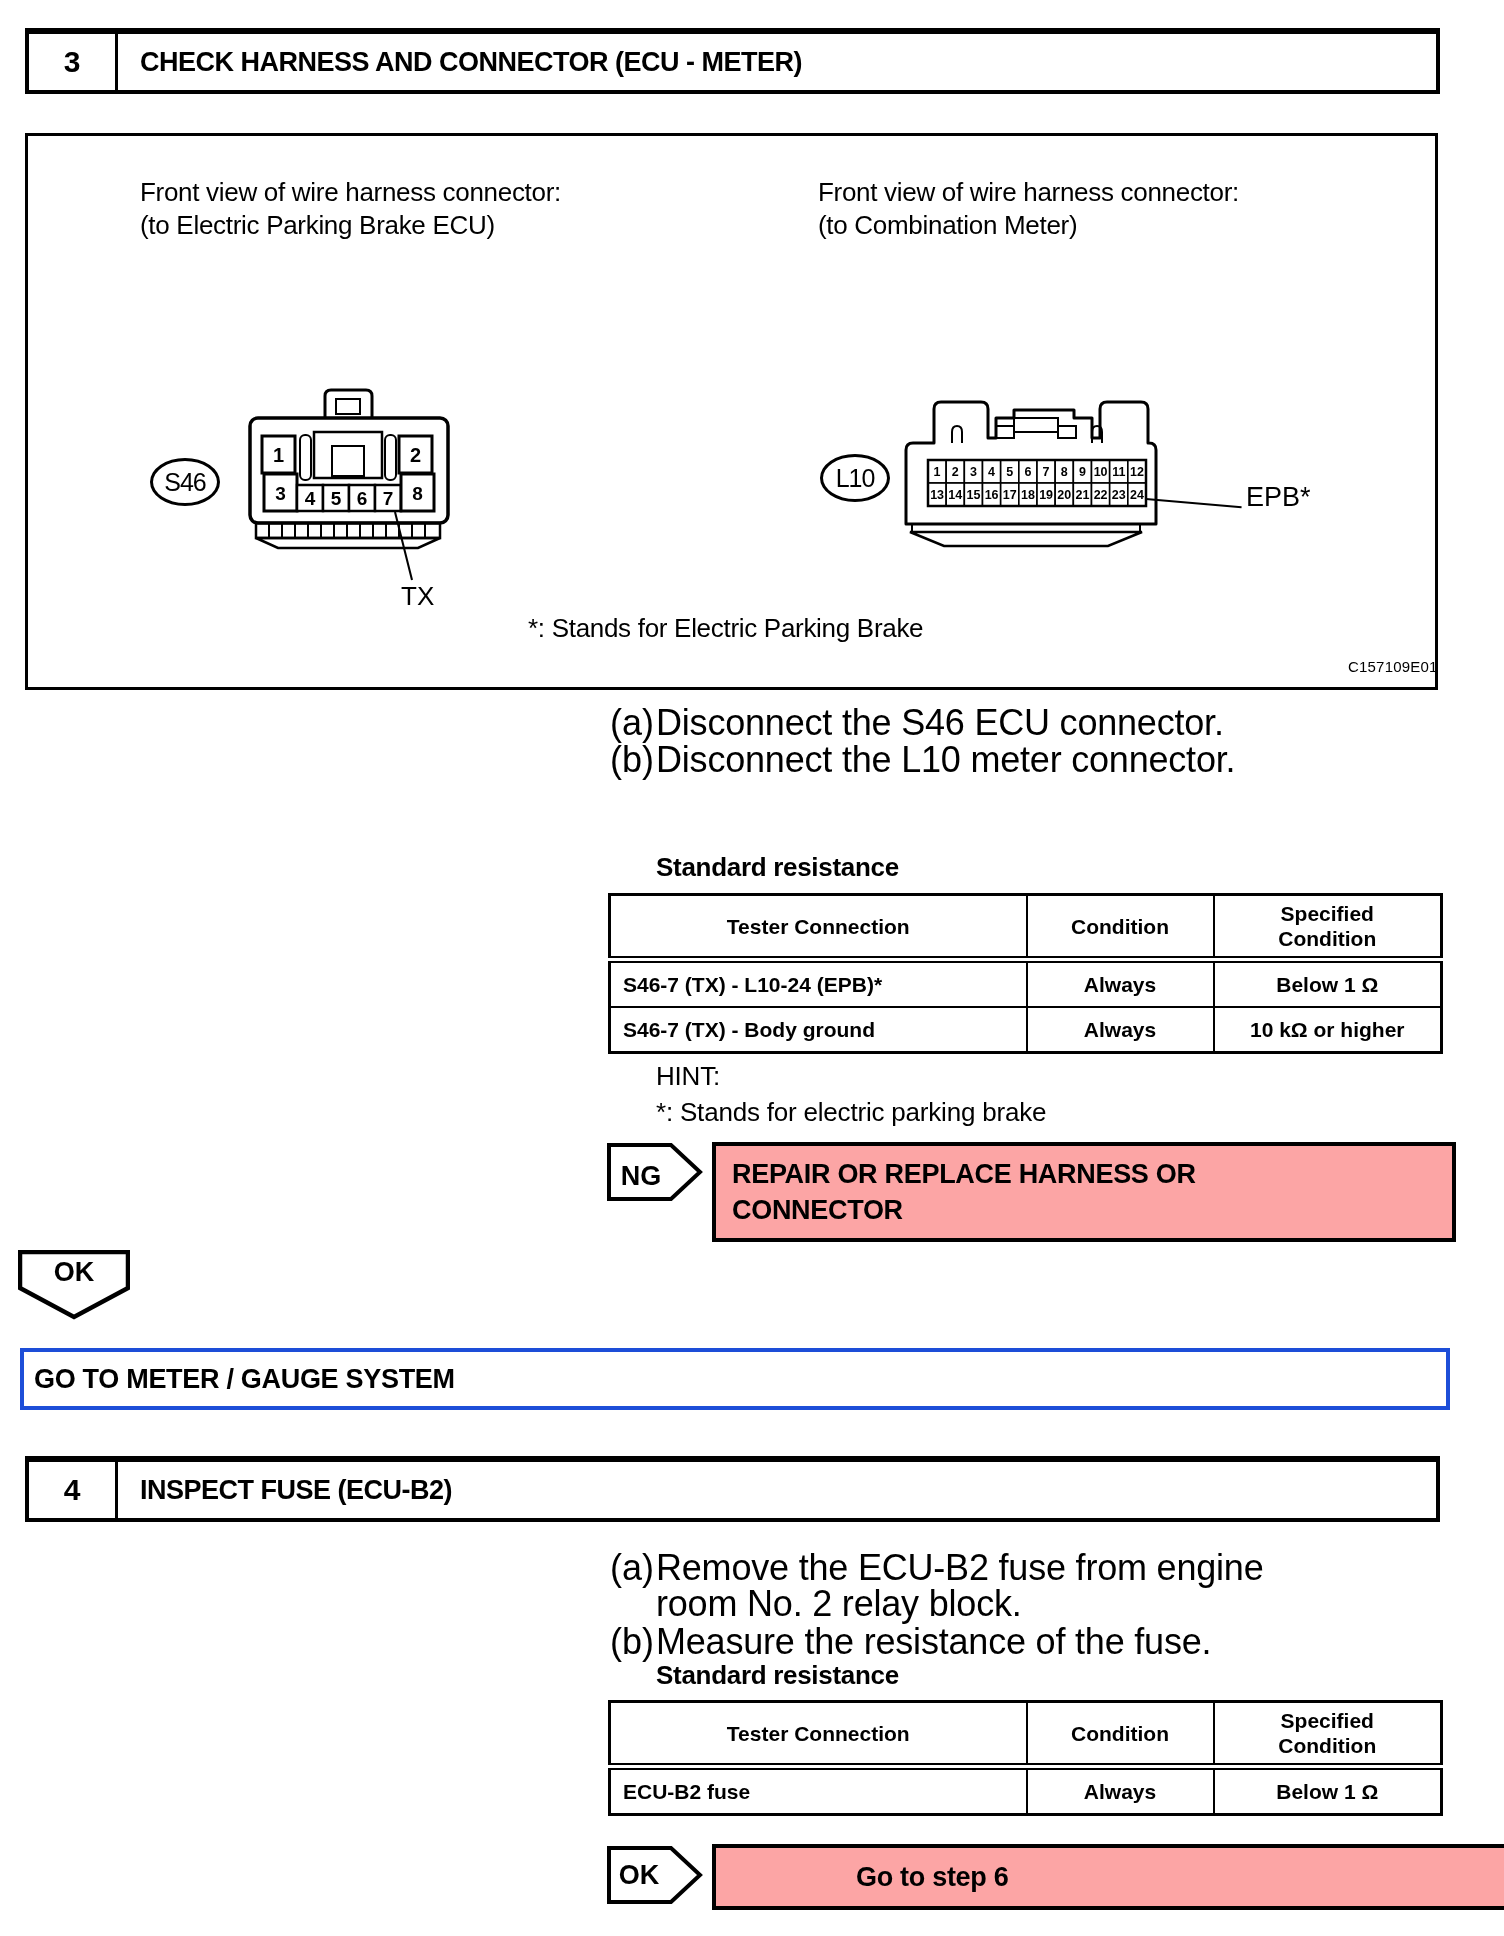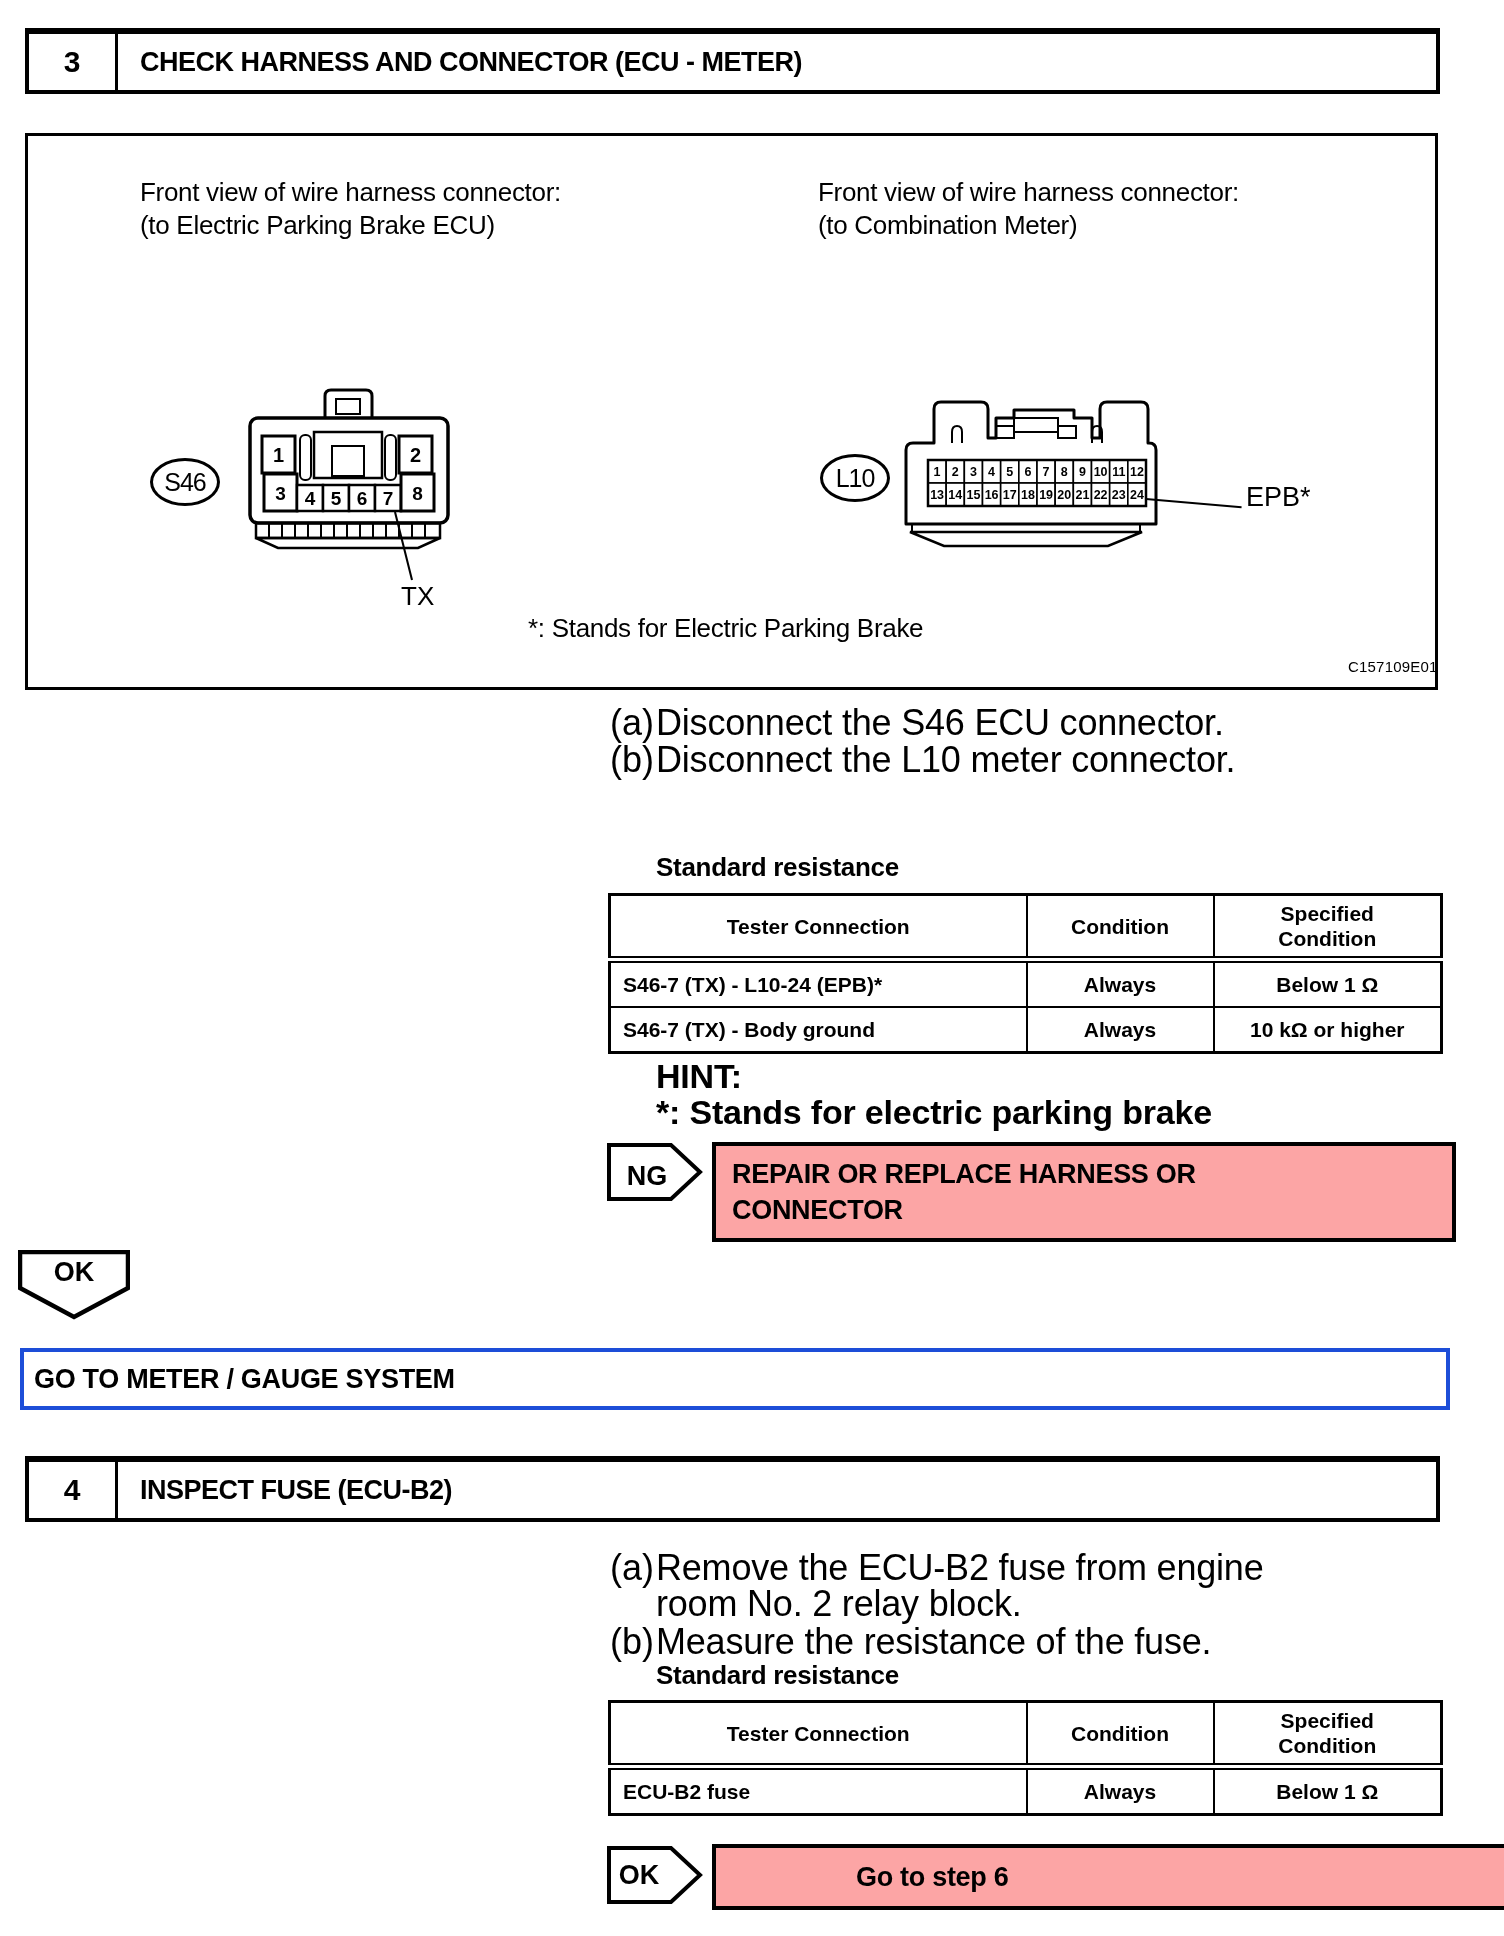--- a/index.html
+++ b/index.html
@@ -34,21 +34,21 @@
   
   table.spec{position:absolute;border-collapse:collapse;table-layout:fixed;background:#fff;
              font-size:21px;font-weight:bold;border:3px solid #000;}
   table.spec th{border:2px solid #000;border-bottom:7px double #000;text-align:center;
                 vertical-align:middle;height:58px;line-height:25px;font-size:21px;}
   table.spec th:nth-child(3){padding:0 44px;}
   table.spec td{border:2px solid #000;height:41px;text-align:center;vertical-align:middle;}
   table.spec td:first-child{text-align:left;padding-left:12px;}
 
   
-  .hint{position:absolute;font-size:34px;line-height:36px;letter-spacing:-0.2px;font-weight:bold;}
+  .hint{position:absolute;font-size:26px;line-height:36px;letter-spacing:-0.2px;}
 
   
   .flow-wrap{position:absolute;}
   .arrow-label{position:absolute;font-weight:bold;font-size:27px;display:flex;
                align-items:center;justify-content:center;}
   .action-box{position:absolute;border:4px solid #000;display:flex;flex-direction:column;
               justify-content:center;font-weight:bold;font-size:27px;line-height:36px;
               background:#fca5a5;letter-spacing:-0.3px;}
   .goto-bar{position:absolute;border:4px solid #1d4ed8;display:flex;align-items:center;
             font-weight:bold;font-size:27px;background:#fff;letter-spacing:-0.3px;text-align:right;}
@@ -217,21 +217,21 @@
 
   <div class="hint" style="left:656px;top:1058px;">
     <div>HINT:</div>
     <div>*: Stands for electric parking brake</div>
   </div>
 
   <div class="flow-wrap" style="left:607px;top:1143px;">
     <svg width="96" height="58" viewBox="0 0 96 58">
       <path d="M2,2 H64 L93,29 L64,56 H2 Z" fill="#fff" stroke="#000" stroke-width="4"></path>
     </svg>
-    <div class="arrow-label" style="left:8px;top:0;width:64px;height:66px;">NG</div>
+    <div class="arrow-label" style="left:2px;top:0;width:64px;height:66px;">NG</div>
   </div>
   <div class="action-box" style="left:712px;top:1142px;width:720px;height:92px;padding-left:16px;">
     <div style="max-width:540px;">REPAIR OR REPLACE HARNESS OR CONNECTOR</div>
   </div>
 
   <div class="flow-wrap" style="left:18px;top:1250px;">
     <svg width="112" height="70" viewBox="0 0 112 70">
       <path d="M2,2 H110 V38 L56,67 L2,38 Z" fill="#fff" stroke="#000" stroke-width="4.5"></path>
     </svg>
     <div class="arrow-label" style="left:0;top:4px;width:112px;height:36px;">OK</div>

